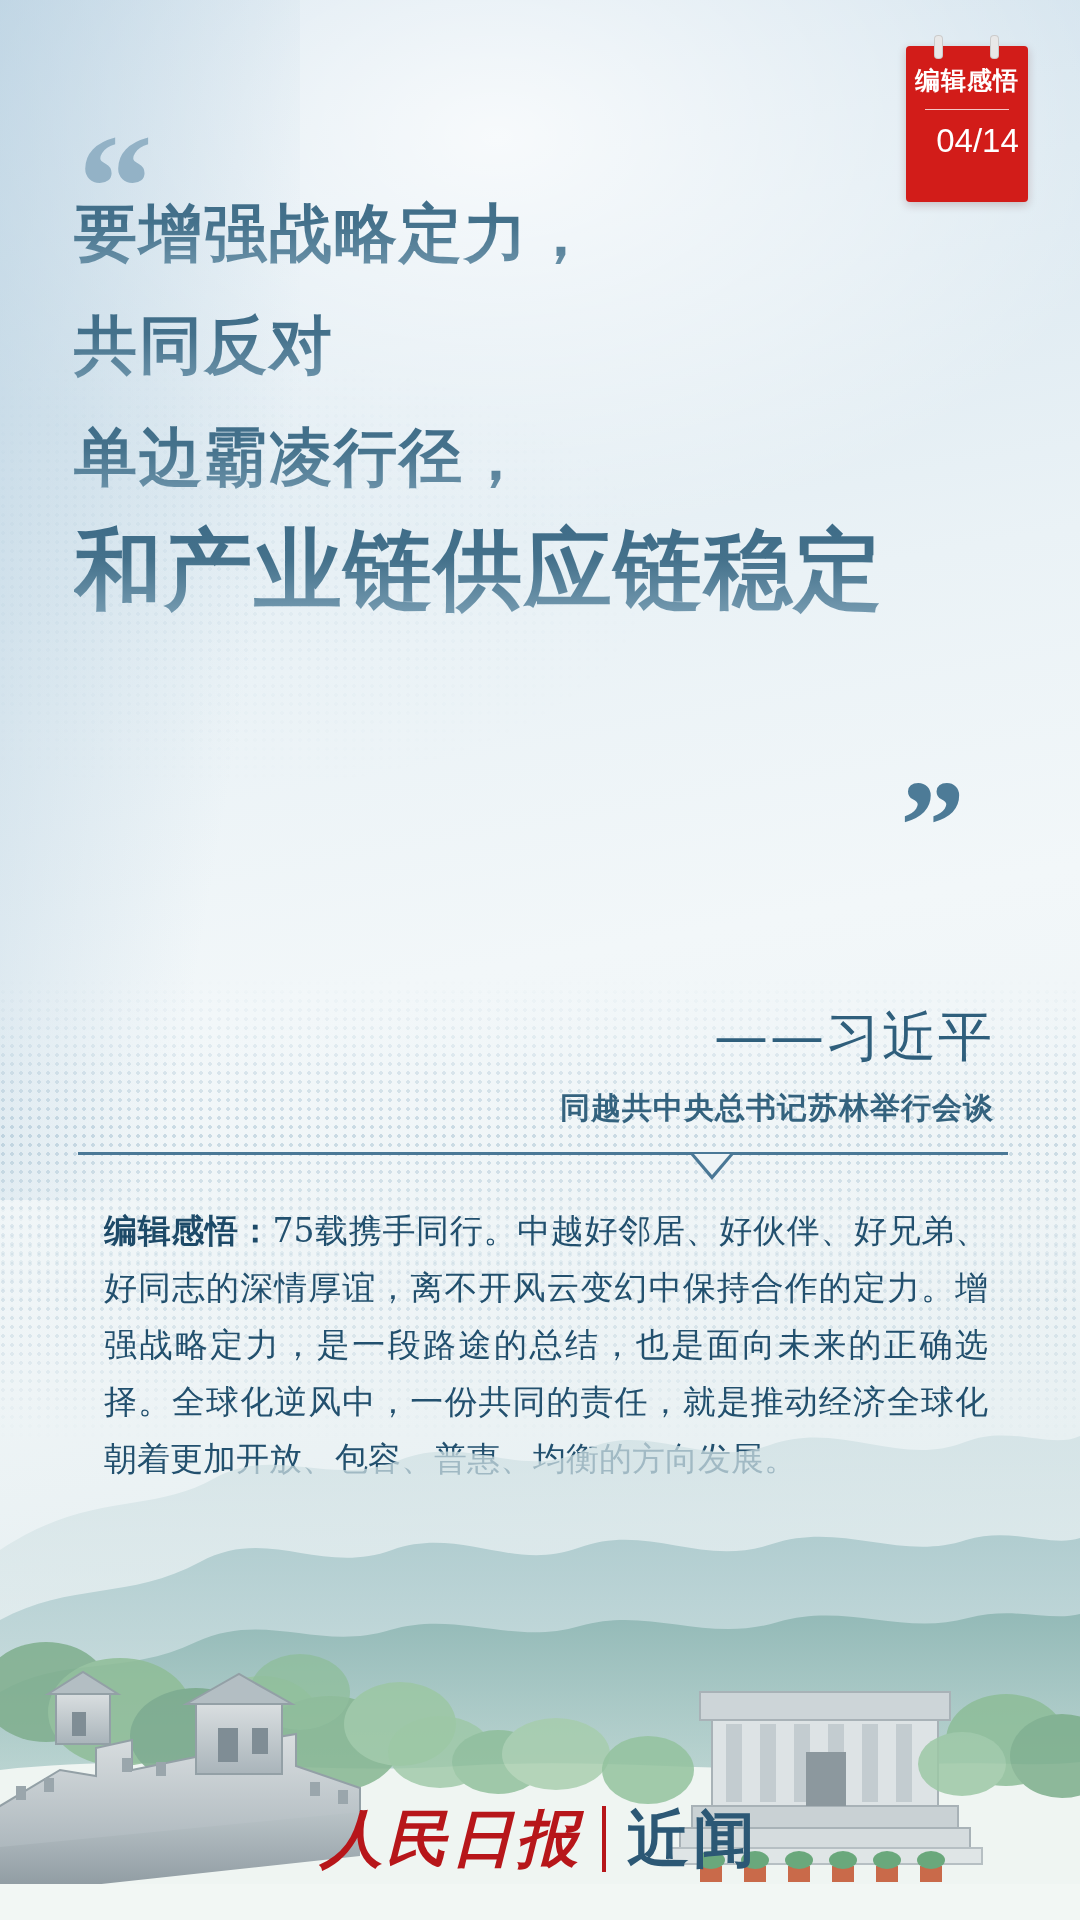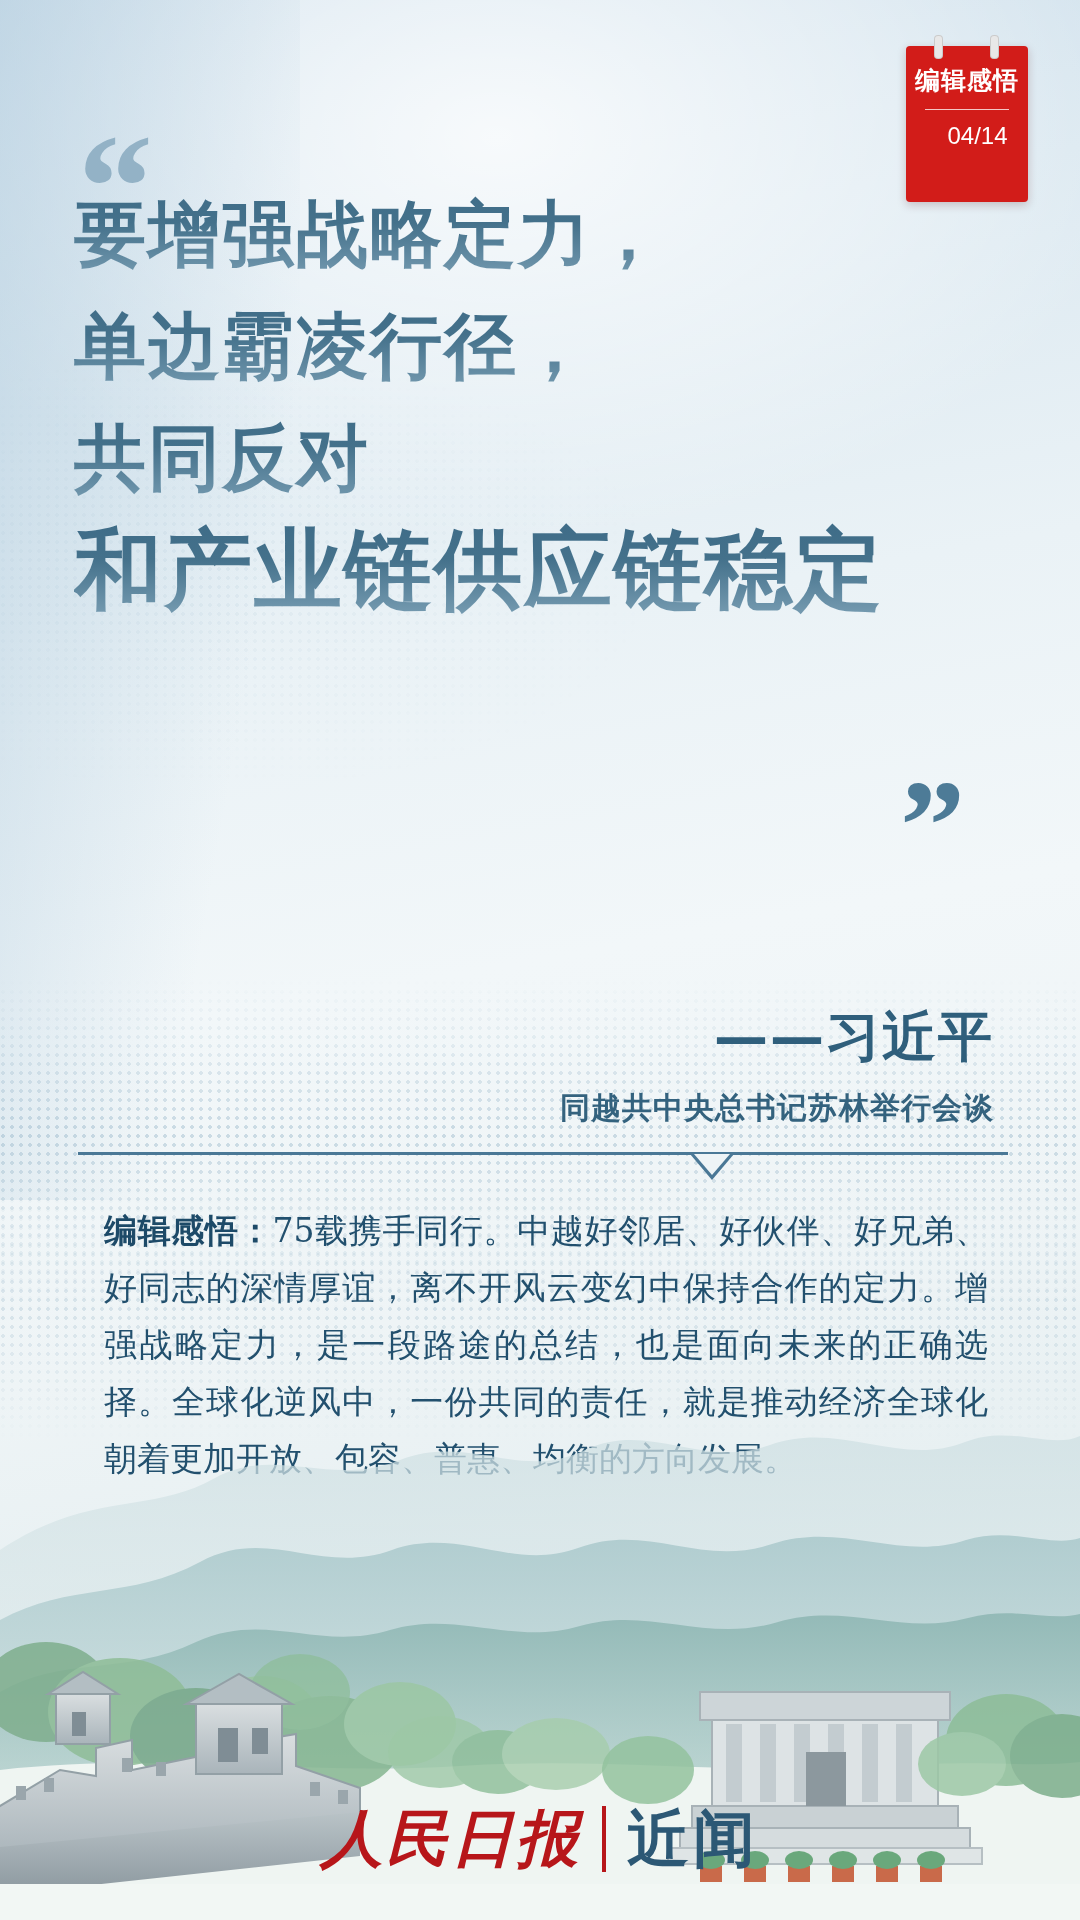--- a/index.html
+++ b/index.html
@@ -88,21 +88,21 @@
     line-height: 1;
   }
   .calendar .rule {
     width: 84px;
     height: 1px;
     background: rgba(255,255,255,0.75);
     margin: 16px auto 0;
   }
   .calendar .date {
     margin-top: 14px;
-    font-size: 24px;
+    font-size: 33px;
     font-weight: 400;
     letter-spacing: 0px;
     line-height: 1;
     padding-left: 21px;
   }
 
   
   .quote-open {
     position: absolute;
     left: 78px;
@@ -116,21 +116,21 @@
   }
   .headline {
     position: absolute;
     left: 74px;
     top: 178px;
     width: 950px;
   }
   .headline .line {
     font-family: "DejaVu Sans", "Liberation Sans", sans-serif;
     font-weight: 700;
-    font-size: 72px;
+    font-size: 63px;
     line-height: 112px;
     letter-spacing: 2px;
     color: #35607c;
     background: linear-gradient(180deg, #3d6b87 0%, #44718b 40%, #7fa3b8 100%);
     -webkit-background-clip: text;
     background-clip: text;
     -webkit-text-fill-color: transparent;
     white-space: nowrap;
   }
   .headline .line.small {
@@ -151,21 +151,21 @@
   
   .attrib {
     position: absolute;
     right: 86px;
     top: 1006px;
     text-align: right;
     width: 720px;
   }
   .attrib .name {
     font-family: "DejaVu Sans", "Liberation Sans", sans-serif;
-    font-weight: 700;
+    font-weight: 400;
     font-size: 54px;
     line-height: 1.15;
     color: #2f5f7c;
     letter-spacing: 2px;
   }
   .attrib .sub {
     margin-top: 22px;
     font-family: "DejaVu Sans", "Liberation Sans", sans-serif;
     font-weight: 700;
     font-size: 30px;
@@ -289,22 +289,22 @@
     </div>
     <div class="city">编辑感悟</div>
     <div class="rule"></div>
     <div class="date">04/14</div>
   </div>
 
   <div class="quote-open">“</div>
 
   <div class="headline">
     <div class="line">要增强战略定力，</div>
+    <div class="line">共同反对</div>
     <div class="line">单边霸凌行径，</div>
-    <div class="line">共同反对</div>
     <div class="line small">和产业链供应链稳定</div>
   </div>
 
   <div class="quote-close">”</div>
 
   <div class="attrib">
     <div class="name">——习近平</div>
     <div class="sub">同越共中央总书记苏林举行会谈</div>
   </div>
 

